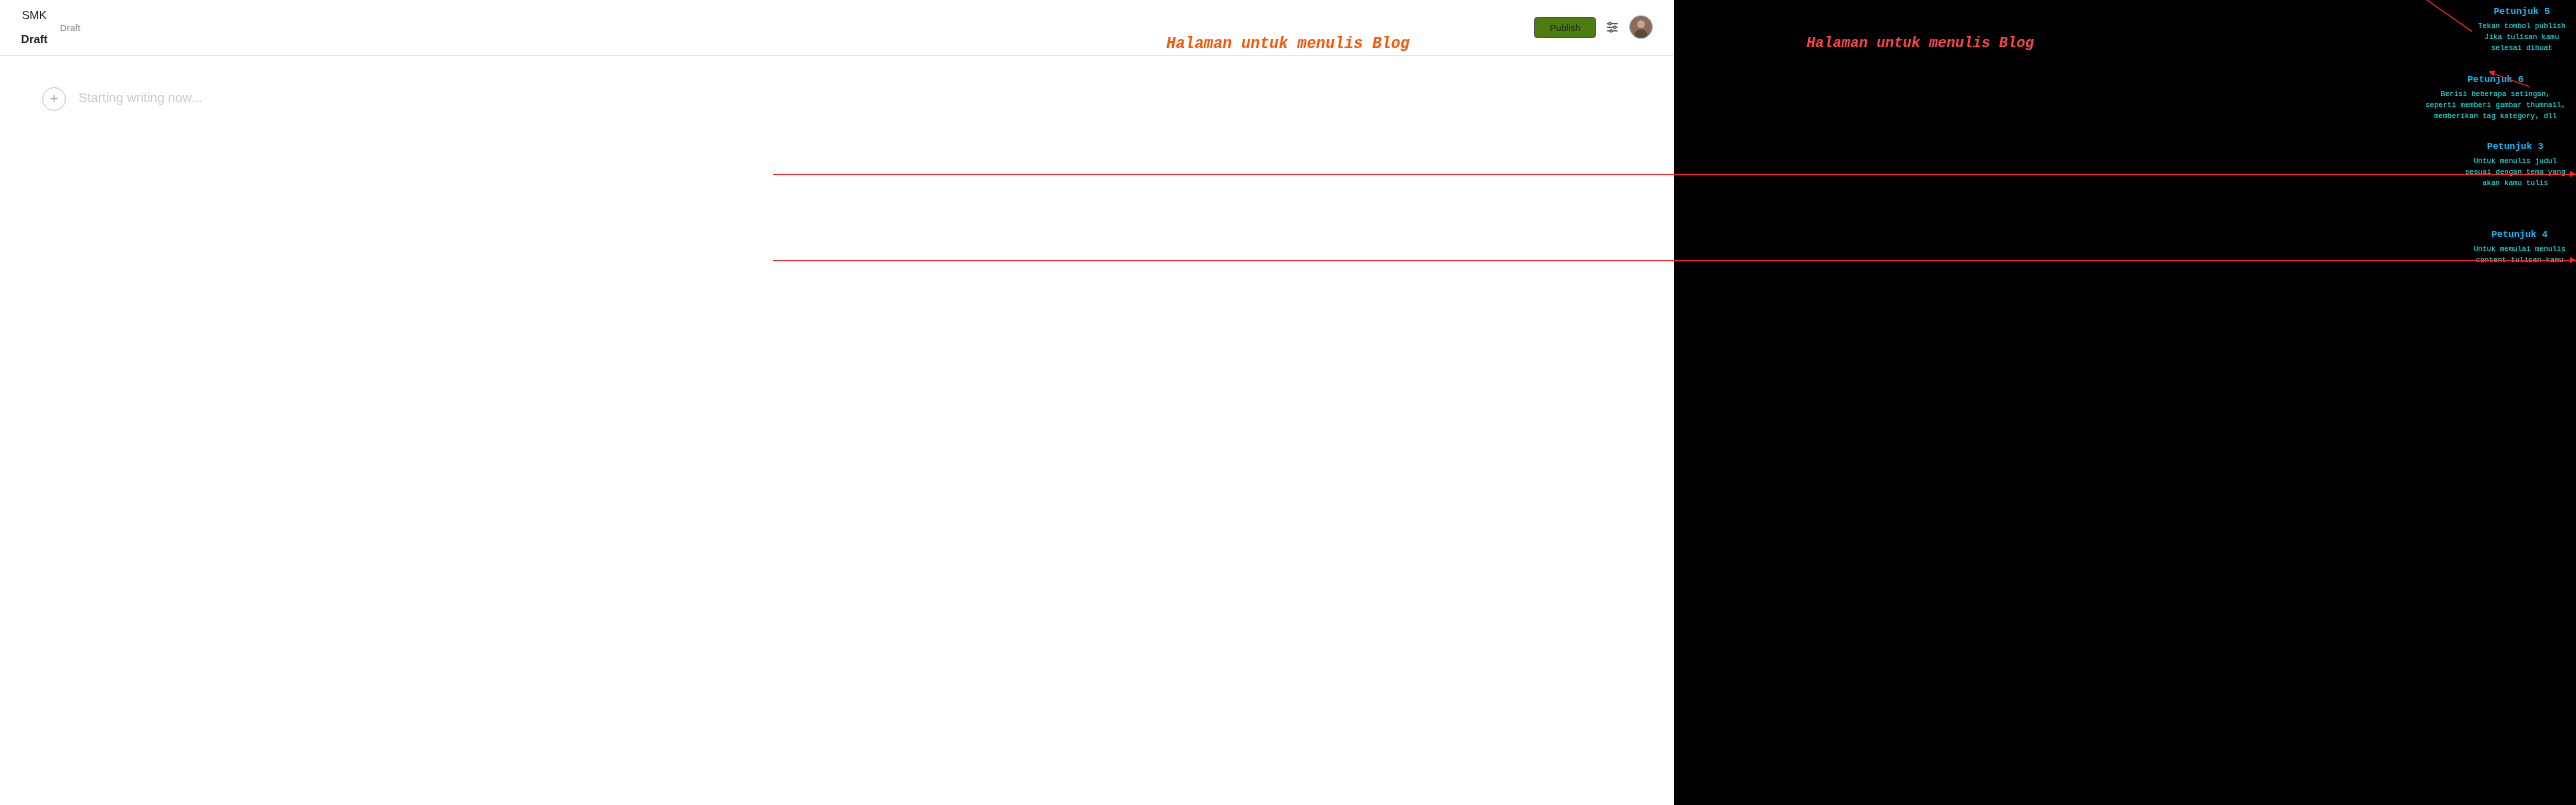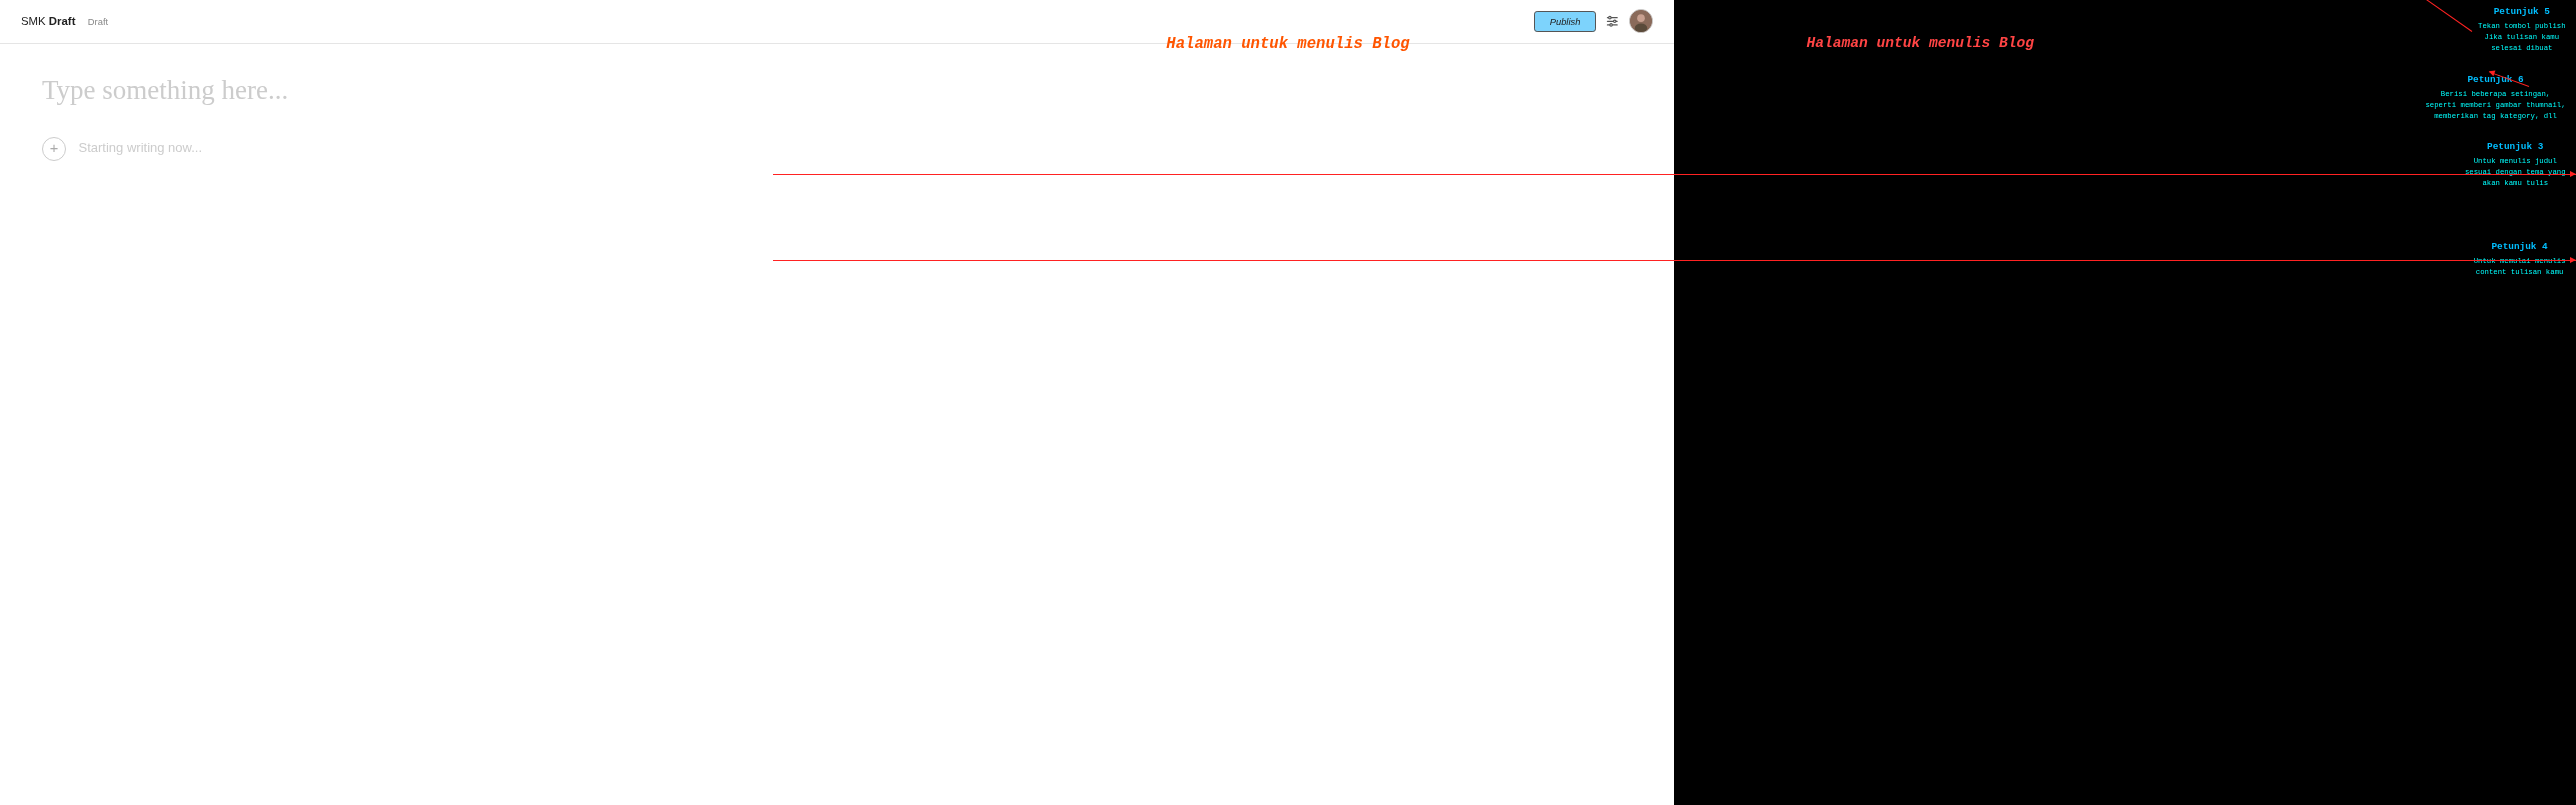--- a/index.html
+++ b/index.html
@@ -30,20 +30,21 @@
       background: #fff;
       gap: 10.4px;
     }
 
     .brand {
       display: flex;
       align-items: center;
       gap: 0;
       font-size: 11.4px;
       color: #222;
+      flex-direction: column;
     }
 
     .brand-smk {
       font-weight: 400;
     }
 
     .brand-harkit {
       font-weight: 900;
     }
 
@@ -55,27 +56,26 @@
 
     .navbar-right {
       margin-left: auto;
       display: flex;
       align-items: center;
       gap: 9.4px;
     }
 
     .publish-btn {
       border: 0.8px solid #555;
-      background: #7dd3fc;
+      background: #4d7c0f;
       color: #222;
       font-size: 9.4px;
       padding: 4.2px 14.6px;
       border-radius: 3.1px;
       cursor: pointer;
-      font-style: italic;
     }
 
     .settings-icon-btn {
       background: none;
       border: none;
       cursor: pointer;
       display: flex;
       align-items: center;
       color: #555;
       font-size: 11.4px;
@@ -176,21 +176,21 @@
 
     
     .ann-3 {
       top: 140px;
       right: 10.4px;
       text-align: center;
     }
 
     
     .ann-4 {
-      top: 240px;
+      top: 228px;
       right: 10.4px;
       text-align: center;
     }
 
     
     .diagonal-arrow-5 {
       position: absolute;
       top: 31px;
       right: 104px;
       width: 83px;
@@ -329,21 +329,20 @@
             <rect width="46" height="46" rx="23" fill="#8a6a5a"></rect>
 
             <circle cx="23" cy="17" r="8" fill="#c8a090"></circle>
             <ellipse cx="23" cy="38" rx="13" ry="10" fill="#5a4a3a"></ellipse>
           </svg>
         </div>
       </div>
     </nav>
 
     <div class="blog-content">
-      <div class="title-placeholder">Type something here...</div>
 
       <div class="content-row">
         <button class="add-btn">+</button>
         <div class="content-placeholder">Starting writing now...</div>
       </div>
     </div>
   </div>
 
   <div class="right-panel">
 

